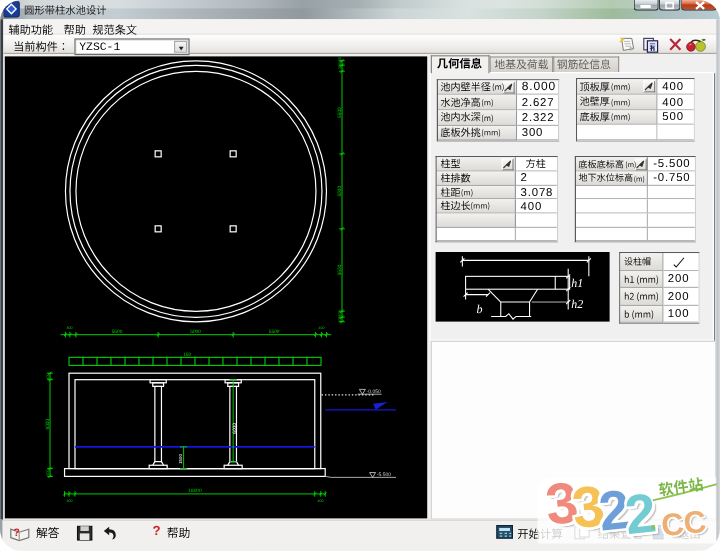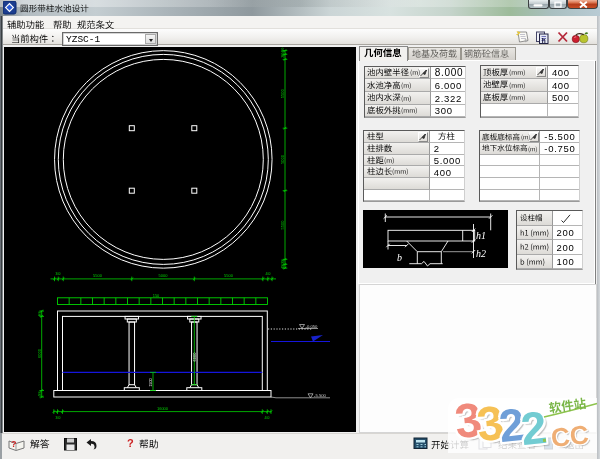--- a/index.html
+++ b/index.html
@@ -1,16 +1,16 @@
 <!DOCTYPE html>
 <html><head><meta charset="utf-8"><style>
 *{margin:0;padding:0;box-sizing:border-box}
 html,body{width:600px;height:459px;overflow:hidden;background:#fff;
  font-family:"Liberation Sans",sans-serif;}
-#win{position:absolute;left:0;top:0;width:600px;height:459px;overflow:hidden;background:#f0f0f0;}
+#win{position:absolute;left:0;top:0;width:600px;height:459px;overflow:hidden;background:#f0f0f0;border-radius:18px;}
 .ct{position:absolute;z-index:2}
 .abs{position:absolute}
 #titlebar{position:absolute;left:0;top:0;width:600px;height:16px;
  background:linear-gradient(90deg,#7e878b 0%,#b2bbc0 4%,#c4cdd1 16%,#aab4b9 28%,#8f999e 42%,#cbd5d6 55%,#d8e2e0 65%,#c5d4cb 75%,#9dbb9a 85%,#a9bfc0 92%,#b9cbd4 100%);}
 #titlebar:after{content:"";position:absolute;left:0;top:0;width:600px;height:7px;
  background:linear-gradient(90deg,rgba(255,255,255,.45),rgba(255,255,255,.2) 35%,rgba(110,120,120,.2) 50%,rgba(255,255,255,.25) 70%,rgba(255,255,255,.2));}
 .wbtn{position:absolute;top:0;height:9px;border:1px solid #3c4042;border-top:none;
  background:linear-gradient(180deg,#e8eef0 0%,#c3ccd0 45%,#98a4aa 50%,#b6c2c6 100%);}
 #bmin{left:528px;width:21px;border-radius:0 0 3px 3px;}
 #bmax{left:549px;width:18px;border-radius:0 0 3px 3px;}
@@ -128,21 +128,21 @@
       <path d="M1.5 8 L7.5 2 M4 5.5 L7.5 2 L6 6.5 Z" stroke="#333" stroke-width="0.9" fill="#333"></path>
     </svg>
     <div class="lbl" style="left:364.5px;top:79.2px;width:66.3px;height:12.7px"></div>
     <div class="val" style="left:430.8px;top:79.2px;width:33.9px;height:12.7px"></div>
     <svg class="ct" style="left:367.0px;top:80.6px;" width="34" height="10">
       <path transform="translate(0,7.39)" d="M0.46 -4.87L0.46 -4.31L2.73 -4.31C2.31 -2.6 1.39 -1.31 0.26 -0.61C0.4 -0.53 0.62 -0.31 0.71 -0.17C1.96 -1 2.99 -2.54 3.43 -4.75L3.05 -4.9L2.95 -4.87L0.46 -4.87ZM7.28 -5.67C6.77 -4.99 5.92 -4.13 5.23 -3.53C4.93 -4.14 4.69 -4.81 4.5 -5.49L4.5 -7.02L3.91 -7.02L3.91 -0.15C3.91 -0 3.85 0.06 3.69 0.06C3.52 0.07 2.98 0.08 2.36 0.05C2.45 0.22 2.56 0.5 2.59 0.66C3.38 0.66 3.85 0.65 4.12 0.55C4.39 0.44 4.5 0.26 4.5 -0.16L4.5 -3.98C5.18 -2.18 6.22 -0.71 7.72 0.01C7.82 -0.16 8.01 -0.39 8.16 -0.5C7.02 -0.98 6.13 -1.91 5.48 -3.08C6.2 -3.65 7.13 -4.56 7.79 -5.3L7.28 -5.67ZM9.19 -6.53C9.74 -6.3 10.41 -5.9 10.75 -5.61L11.07 -6.08C10.73 -6.36 10.04 -6.72 9.5 -6.95L9.19 -6.53ZM8.74 -4.22C9.28 -3.99 9.93 -3.6 10.26 -3.34L10.57 -3.8C10.24 -4.07 9.58 -4.43 9.05 -4.64L8.74 -4.22ZM9.03 0.16L9.52 0.53C9.99 -0.24 10.57 -1.32 10.99 -2.2L10.57 -2.55C10.1 -1.6 9.46 -0.49 9.03 0.16ZM11.74 -6.23L11.74 -3.95L10.71 -3.55L10.93 -3.04L11.74 -3.36L11.74 -0.55C11.74 0.34 12.03 0.57 13 0.57C13.23 0.57 15.04 0.57 15.28 0.57C16.19 0.57 16.38 0.19 16.48 -0.96C16.31 -0.99 16.09 -1.09 15.94 -1.18C15.88 -0.19 15.79 0.04 15.27 0.04C14.89 0.04 13.31 0.04 13.01 0.04C12.41 0.04 12.3 -0.07 12.3 -0.55L12.3 -3.58L13.6 -4.08L13.6 -1.19L14.15 -1.19L14.15 -4.3L15.55 -4.85C15.54 -3.48 15.52 -2.53 15.46 -2.29C15.4 -2.07 15.31 -2.03 15.15 -2.03C15.05 -2.03 14.73 -2.03 14.49 -2.04C14.56 -1.91 14.62 -1.67 14.63 -1.51C14.89 -1.5 15.25 -1.51 15.48 -1.56C15.73 -1.61 15.91 -1.77 15.98 -2.14C16.06 -2.5 16.09 -3.76 16.09 -5.29L16.11 -5.4L15.72 -5.56L15.61 -5.47L15.56 -5.44L14.15 -4.88L14.15 -7.03L13.6 -7.03L13.6 -4.67L12.3 -4.17L12.3 -6.23L11.74 -6.23ZM17.22 -6.43C17.66 -5.85 18.19 -5.05 18.43 -4.56L18.94 -4.83C18.7 -5.32 18.15 -6.1 17.71 -6.67L17.22 -6.43ZM17.23 -0.01L17.79 0.26C18.19 -0.53 18.66 -1.62 19.01 -2.55L18.52 -2.83C18.14 -1.84 17.61 -0.7 17.23 -0.01ZM20.75 -5.82L22.53 -5.82C22.35 -5.48 22.13 -5.12 21.9 -4.85L20.06 -4.85C20.3 -5.15 20.54 -5.48 20.75 -5.82ZM20.78 -7.05C20.37 -6.1 19.7 -5.15 18.98 -4.54C19.11 -4.46 19.33 -4.27 19.42 -4.17C19.55 -4.29 19.69 -4.43 19.82 -4.58L19.82 -4.34L21.51 -4.34L21.51 -3.42L19.09 -3.42L19.09 -2.91L21.51 -2.91L21.51 -1.95L19.57 -1.95L19.57 -1.44L21.51 -1.44L21.51 -0.04C21.51 0.08 21.47 0.11 21.33 0.12C21.19 0.13 20.73 0.13 20.22 0.11C20.3 0.27 20.39 0.5 20.41 0.65C21.07 0.65 21.48 0.64 21.73 0.55C21.97 0.47 22.05 0.3 22.05 -0.04L22.05 -1.44L23.6 -1.44L23.6 -1.08L24.14 -1.08L24.14 -2.91L24.84 -2.91L24.84 -3.42L24.14 -3.42L24.14 -4.85L22.51 -4.85C22.8 -5.23 23.09 -5.69 23.29 -6.1L22.92 -6.35L22.83 -6.32L21.04 -6.32C21.14 -6.5 21.23 -6.7 21.32 -6.89L20.78 -7.05ZM23.6 -1.95L22.05 -1.95L22.05 -2.91L23.6 -2.91L23.6 -1.95ZM23.6 -3.42L22.05 -3.42L22.05 -4.34L23.6 -4.34L23.6 -3.42ZM27.7 -4.81L31.1 -4.81L31.1 -3.94L27.7 -3.94L27.7 -4.81ZM27.16 -5.23L27.16 -3.51L31.67 -3.51L31.67 -5.23L27.16 -5.23ZM29.07 -7.05L29.07 -6.22L25.75 -6.22L25.75 -5.73L33.05 -5.73L33.05 -6.22L29.64 -6.22L29.64 -7.05L29.07 -7.05ZM26.13 -2.96L26.13 0.65L26.68 0.65L26.68 -2.48L32.15 -2.48L32.15 -0.05C32.15 0.07 32.12 0.11 31.97 0.11C31.83 0.13 31.35 0.13 30.76 0.11C30.85 0.26 30.93 0.49 30.95 0.64C31.67 0.64 32.12 0.64 32.39 0.55C32.64 0.45 32.72 0.29 32.72 -0.04L32.72 -2.96L26.13 -2.96ZM28.31 -1.48L30.5 -1.48L30.5 -0.56L28.31 -0.56L28.31 -1.48ZM27.8 -1.9L27.8 0.29L28.31 0.29L28.31 -0.14L31 -0.14L31 -1.9L27.8 -1.9Z" fill="#000"></path>
     </svg>
     <svg class="ct" style="left:401.1px;top:81.8px;" width="11" height="8">
       <path transform="translate(0,5.77)" d="M1.57 1.28L1.9 1.13C1.34 0.2 1.05 -0.91 1.05 -2.03C1.05 -3.15 1.34 -4.26 1.9 -5.19L1.57 -5.35C0.97 -4.36 0.61 -3.31 0.61 -2.03C0.61 -0.74 0.97 0.31 1.57 1.28ZM2.79 -0L3.32 -0L3.32 -2.59C3.66 -2.98 3.97 -3.16 4.25 -3.16C4.72 -3.16 4.94 -2.86 4.94 -2.18L4.94 -0L5.47 -0L5.47 -2.59C5.82 -2.98 6.11 -3.16 6.4 -3.16C6.87 -3.16 7.1 -2.86 7.1 -2.18L7.1 -0L7.62 -0L7.62 -2.25C7.62 -3.15 7.27 -3.63 6.55 -3.63C6.13 -3.63 5.75 -3.35 5.37 -2.94C5.23 -3.36 4.95 -3.63 4.4 -3.63C3.98 -3.63 3.6 -3.36 3.3 -3.01L3.28 -3.01L3.22 -3.54L2.79 -3.54L2.79 -0ZM8.79 1.28C9.4 0.31 9.76 -0.74 9.76 -2.03C9.76 -3.31 9.4 -4.36 8.79 -5.35L8.46 -5.19C9.03 -4.26 9.31 -3.15 9.31 -2.03C9.31 -0.91 9.03 0.2 8.46 1.13L8.79 1.28Z" fill="#000"></path>
     </svg>
-    <div class="abs" style="left:434.8px;top:79.9px;font-size:9.5px;letter-spacing:0.7px">6.000</div>
+    <div class="abs" style="left:434.8px;top:79.9px;font-size:9.5px;letter-spacing:0.7px">2.627</div>
     <div class="lbl" style="left:364.5px;top:91.9px;width:66.3px;height:12.7px"></div>
     <div class="val" style="left:430.8px;top:91.9px;width:33.9px;height:12.7px"></div>
     <svg class="ct" style="left:367.0px;top:93.3px;" width="34" height="10">
       <path transform="translate(0,7.39)" d="M0.79 -6.53C1.34 -6.3 2.01 -5.9 2.35 -5.61L2.67 -6.08C2.33 -6.36 1.64 -6.72 1.1 -6.95L0.79 -6.53ZM0.34 -4.22C0.88 -3.99 1.53 -3.6 1.86 -3.34L2.17 -3.8C1.84 -4.07 1.18 -4.43 0.65 -4.64L0.34 -4.22ZM0.63 0.16L1.12 0.53C1.59 -0.24 2.17 -1.32 2.59 -2.2L2.17 -2.55C1.7 -1.6 1.06 -0.49 0.63 0.16ZM3.34 -6.23L3.34 -3.95L2.31 -3.55L2.53 -3.04L3.34 -3.36L3.34 -0.55C3.34 0.34 3.63 0.57 4.6 0.57C4.83 0.57 6.64 0.57 6.88 0.57C7.79 0.57 7.98 0.19 8.08 -0.96C7.91 -0.99 7.69 -1.09 7.54 -1.18C7.48 -0.19 7.39 0.04 6.87 0.04C6.49 0.04 4.91 0.04 4.61 0.04C4.01 0.04 3.9 -0.07 3.9 -0.55L3.9 -3.58L5.2 -4.08L5.2 -1.19L5.75 -1.19L5.75 -4.3L7.15 -4.85C7.14 -3.48 7.12 -2.53 7.06 -2.29C7 -2.07 6.91 -2.03 6.75 -2.03C6.65 -2.03 6.33 -2.03 6.09 -2.04C6.16 -1.91 6.22 -1.67 6.23 -1.51C6.49 -1.5 6.85 -1.51 7.08 -1.56C7.33 -1.61 7.51 -1.77 7.58 -2.14C7.66 -2.5 7.69 -3.76 7.69 -5.29L7.71 -5.4L7.32 -5.56L7.21 -5.47L7.16 -5.44L5.75 -4.88L5.75 -7.03L5.2 -7.03L5.2 -4.67L3.9 -4.17L3.9 -6.23L3.34 -6.23ZM9.25 -5.6L9.25 0.67L9.8 0.67L9.8 -5.05L12.31 -5.05C12.27 -3.92 11.97 -2.51 10.06 -1.48C10.2 -1.38 10.38 -1.18 10.47 -1.06C11.63 -1.75 12.25 -2.56 12.57 -3.38C13.36 -2.65 14.26 -1.74 14.7 -1.15L15.16 -1.52C14.63 -2.15 13.59 -3.17 12.73 -3.91C12.83 -4.3 12.87 -4.69 12.89 -5.05L15.41 -5.05L15.41 -0.12C15.41 0.02 15.37 0.08 15.2 0.08C15.04 0.09 14.47 0.09 13.85 0.07C13.93 0.23 14.02 0.49 14.05 0.65C14.8 0.65 15.32 0.65 15.6 0.55C15.88 0.45 15.97 0.27 15.97 -0.12L15.97 -5.6L12.89 -5.6L12.89 -7.05L12.32 -7.05L12.32 -5.6L9.25 -5.6ZM17.26 -4.87L17.26 -4.31L19.53 -4.31C19.11 -2.6 18.19 -1.31 17.06 -0.61C17.2 -0.53 17.42 -0.31 17.51 -0.17C18.76 -1 19.79 -2.54 20.23 -4.75L19.85 -4.9L19.75 -4.87L17.26 -4.87ZM24.08 -5.67C23.57 -4.99 22.72 -4.13 22.03 -3.53C21.73 -4.14 21.49 -4.81 21.3 -5.49L21.3 -7.02L20.71 -7.02L20.71 -0.15C20.71 -0 20.65 0.06 20.49 0.06C20.32 0.07 19.78 0.08 19.16 0.05C19.25 0.22 19.36 0.5 19.39 0.66C20.18 0.66 20.65 0.65 20.92 0.55C21.19 0.44 21.3 0.26 21.3 -0.16L21.3 -3.98C21.98 -2.18 23.02 -0.71 24.52 0.01C24.62 -0.16 24.81 -0.39 24.96 -0.5C23.82 -0.98 22.93 -1.91 22.28 -3.08C23 -3.65 23.93 -4.56 24.59 -5.3L24.08 -5.67ZM25.94 -6.53C26.48 -6.28 27.11 -5.86 27.42 -5.55L27.76 -6.01C27.44 -6.31 26.8 -6.7 26.27 -6.94L25.94 -6.53ZM25.54 -4.22C26.09 -4.03 26.75 -3.7 27.07 -3.43L27.38 -3.93C27.04 -4.18 26.38 -4.49 25.84 -4.67L25.54 -4.22ZM25.77 0.21L26.26 0.55C26.69 -0.21 27.22 -1.25 27.61 -2.12L27.17 -2.45C26.75 -1.52 26.17 -0.43 25.77 0.21ZM30.16 -3.75L30.16 -2.78L27.83 -2.78L27.83 -2.27L29.79 -2.27C29.24 -1.37 28.33 -0.55 27.43 -0.15C27.55 -0.04 27.7 0.15 27.8 0.29C28.68 -0.17 29.57 -1.02 30.16 -1.97L30.16 0.65L30.7 0.65L30.7 -2.07C31.24 -1.13 32.08 -0.24 32.89 0.22C32.98 0.07 33.16 -0.13 33.29 -0.24C32.47 -0.62 31.62 -1.45 31.1 -2.27L33.17 -2.27L33.17 -2.78L30.7 -2.78L30.7 -3.75L30.16 -3.75ZM27.97 -6.67L27.97 -5.14L28.48 -5.14L28.48 -6.18L29.58 -6.18C29.5 -4.91 29.22 -4.3 27.85 -3.97C27.95 -3.86 28.09 -3.66 28.14 -3.54C29.67 -3.96 30.01 -4.7 30.11 -6.18L30.97 -6.18L30.97 -4.52C30.97 -3.98 31.11 -3.85 31.69 -3.85C31.8 -3.85 32.46 -3.85 32.58 -3.85C33.02 -3.85 33.16 -4.03 33.22 -4.78C33.07 -4.82 32.86 -4.89 32.75 -4.97C32.74 -4.4 32.7 -4.32 32.52 -4.32C32.38 -4.32 31.85 -4.32 31.76 -4.32C31.52 -4.32 31.49 -4.34 31.49 -4.53L31.49 -6.18L32.58 -6.18L32.58 -5.27L33.1 -5.27L33.1 -6.67L27.97 -6.67Z" fill="#000"></path>
     </svg>
     <svg class="ct" style="left:401.1px;top:94.5px;" width="11" height="8">
       <path transform="translate(0,5.77)" d="M1.57 1.28L1.9 1.13C1.34 0.2 1.05 -0.91 1.05 -2.03C1.05 -3.15 1.34 -4.26 1.9 -5.19L1.57 -5.35C0.97 -4.36 0.61 -3.31 0.61 -2.03C0.61 -0.74 0.97 0.31 1.57 1.28ZM2.79 -0L3.32 -0L3.32 -2.59C3.66 -2.98 3.97 -3.16 4.25 -3.16C4.72 -3.16 4.94 -2.86 4.94 -2.18L4.94 -0L5.47 -0L5.47 -2.59C5.82 -2.98 6.11 -3.16 6.4 -3.16C6.87 -3.16 7.1 -2.86 7.1 -2.18L7.1 -0L7.62 -0L7.62 -2.25C7.62 -3.15 7.27 -3.63 6.55 -3.63C6.13 -3.63 5.75 -3.35 5.37 -2.94C5.23 -3.36 4.95 -3.63 4.4 -3.63C3.98 -3.63 3.6 -3.36 3.3 -3.01L3.28 -3.01L3.22 -3.54L2.79 -3.54L2.79 -0ZM8.79 1.28C9.4 0.31 9.76 -0.74 9.76 -2.03C9.76 -3.31 9.4 -4.36 8.79 -5.35L8.46 -5.19C9.03 -4.26 9.31 -3.15 9.31 -2.03C9.31 -0.91 9.03 0.2 8.46 1.13L8.79 1.28Z" fill="#000"></path>
     </svg>
     <div class="abs" style="left:434.8px;top:92.6px;font-size:9.5px;letter-spacing:0.7px">2.322</div>
     <div class="lbl" style="left:364.5px;top:104.6px;width:66.3px;height:12.7px"></div>
@@ -208,21 +208,21 @@
     </svg>
     <div class="abs" style="left:433.8px;top:143.1px;font-size:9.5px;letter-spacing:0.7px">2</div>
     <div class="lbl" style="left:364.0px;top:154.6px;width:65.8px;height:11.7px"></div>
     <div class="val" style="left:429.8px;top:154.6px;width:33.8px;height:11.7px"></div>
     <svg class="ct" style="left:366.5px;top:155.5px;" width="17" height="10">
       <path transform="translate(0,7.39)" d="M4.65 -6.72C5.22 -6.34 5.88 -5.76 6.17 -5.35L6.59 -5.75C6.28 -6.15 5.61 -6.7 5.05 -7.06L4.65 -6.72ZM3.92 -2.86L3.92 -2.32L5.56 -2.32L5.56 -0.16L3.25 -0.16L3.25 0.38L8.11 0.38L8.11 -0.16L6.14 -0.16L6.14 -2.32L7.85 -2.32L7.85 -2.86L6.14 -2.86L6.14 -4.8L7.96 -4.8L7.96 -5.33L3.79 -5.33L3.79 -4.8L5.56 -4.8L5.56 -2.86L3.92 -2.86ZM1.84 -7.05L1.84 -5.23L0.44 -5.23L0.44 -4.69L1.76 -4.69C1.46 -3.49 0.86 -2.15 0.25 -1.44C0.35 -1.31 0.5 -1.08 0.56 -0.93C1.03 -1.52 1.49 -2.51 1.84 -3.53L1.84 0.65L2.38 0.65L2.38 -3.25C2.71 -2.84 3.11 -2.29 3.27 -2.02L3.63 -2.48C3.44 -2.71 2.65 -3.6 2.38 -3.9L2.38 -4.69L3.59 -4.69L3.59 -5.23L2.38 -5.23L2.38 -7.05L1.84 -7.05ZM9.67 -6.18L11.41 -6.18L11.41 -4.63L9.67 -4.63L9.67 -6.18ZM12.56 -6.7L12.56 0.65L13.11 0.65L13.11 0.25L16.47 0.25L16.47 -0.29L13.11 -0.29L13.11 -1.76L15.99 -1.76L15.99 -4.7L13.11 -4.7L13.11 -6.17L16.36 -6.17L16.36 -6.7L12.56 -6.7ZM13.11 -4.18L15.45 -4.18L15.45 -2.29L13.11 -2.29L13.11 -4.18ZM8.71 -0.32L8.82 0.23C9.74 -0 11.03 -0.31 12.25 -0.61L12.2 -1.12L10.84 -0.8L10.84 -2.38L12.11 -2.38L12.11 -2.88L10.84 -2.88L10.84 -4.13L11.93 -4.13L11.93 -6.69L9.16 -6.69L9.16 -4.13L10.32 -4.13L10.32 -0.68L9.66 -0.53L9.66 -3.31L9.18 -3.31L9.18 -0.42L8.71 -0.32Z" fill="#000"></path>
     </svg>
     <svg class="ct" style="left:383.8px;top:156.7px;" width="11" height="8">
       <path transform="translate(0,5.77)" d="M1.57 1.28L1.9 1.13C1.34 0.2 1.05 -0.91 1.05 -2.03C1.05 -3.15 1.34 -4.26 1.9 -5.19L1.57 -5.35C0.97 -4.36 0.61 -3.31 0.61 -2.03C0.61 -0.74 0.97 0.31 1.57 1.28ZM2.79 -0L3.32 -0L3.32 -2.59C3.66 -2.98 3.97 -3.16 4.25 -3.16C4.72 -3.16 4.94 -2.86 4.94 -2.18L4.94 -0L5.47 -0L5.47 -2.59C5.82 -2.98 6.11 -3.16 6.4 -3.16C6.87 -3.16 7.1 -2.86 7.1 -2.18L7.1 -0L7.62 -0L7.62 -2.25C7.62 -3.15 7.27 -3.63 6.55 -3.63C6.13 -3.63 5.75 -3.35 5.37 -2.94C5.23 -3.36 4.95 -3.63 4.4 -3.63C3.98 -3.63 3.6 -3.36 3.3 -3.01L3.28 -3.01L3.22 -3.54L2.79 -3.54L2.79 -0ZM8.79 1.28C9.4 0.31 9.76 -0.74 9.76 -2.03C9.76 -3.31 9.4 -4.36 8.79 -5.35L8.46 -5.19C9.03 -4.26 9.31 -3.15 9.31 -2.03C9.31 -0.91 9.03 0.2 8.46 1.13L8.79 1.28Z" fill="#000"></path>
     </svg>
-    <div class="abs" style="left:433.8px;top:154.8px;font-size:9.5px;letter-spacing:0.7px">5.000</div>
+    <div class="abs" style="left:433.8px;top:154.8px;font-size:9.5px;letter-spacing:0.7px">3.078</div>
     <div class="lbl" style="left:364.0px;top:166.3px;width:65.8px;height:11.7px"></div>
     <div class="val" style="left:429.8px;top:166.3px;width:33.8px;height:11.7px"></div>
     <svg class="ct" style="left:366.5px;top:167.2px;" width="26" height="10">
       <path transform="translate(0,7.39)" d="M4.65 -6.72C5.22 -6.34 5.88 -5.76 6.17 -5.35L6.59 -5.75C6.28 -6.15 5.61 -6.7 5.05 -7.06L4.65 -6.72ZM3.92 -2.86L3.92 -2.32L5.56 -2.32L5.56 -0.16L3.25 -0.16L3.25 0.38L8.11 0.38L8.11 -0.16L6.14 -0.16L6.14 -2.32L7.85 -2.32L7.85 -2.86L6.14 -2.86L6.14 -4.8L7.96 -4.8L7.96 -5.33L3.79 -5.33L3.79 -4.8L5.56 -4.8L5.56 -2.86L3.92 -2.86ZM1.84 -7.05L1.84 -5.23L0.44 -5.23L0.44 -4.69L1.76 -4.69C1.46 -3.49 0.86 -2.15 0.25 -1.44C0.35 -1.31 0.5 -1.08 0.56 -0.93C1.03 -1.52 1.49 -2.51 1.84 -3.53L1.84 0.65L2.38 0.65L2.38 -3.25C2.71 -2.84 3.11 -2.29 3.27 -2.02L3.63 -2.48C3.44 -2.71 2.65 -3.6 2.38 -3.9L2.38 -4.69L3.59 -4.69L3.59 -5.23L2.38 -5.23L2.38 -7.05L1.84 -7.05ZM9.11 -6.59C9.58 -6.16 10.15 -5.54 10.42 -5.15L10.87 -5.51C10.58 -5.89 10.01 -6.48 9.53 -6.9L9.11 -6.59ZM13.08 -6.91C13.07 -6.43 13.06 -5.96 13.04 -5.52L11.27 -5.52L11.27 -4.97L13 -4.97C12.85 -3.32 12.43 -1.95 11.04 -1.13C11.18 -1.04 11.36 -0.86 11.44 -0.72C12.94 -1.65 13.41 -3.15 13.57 -4.97L15.52 -4.97C15.41 -2.54 15.29 -1.6 15.07 -1.37C14.99 -1.28 14.89 -1.26 14.73 -1.26C14.55 -1.26 14.07 -1.26 13.57 -1.31C13.67 -1.15 13.75 -0.91 13.76 -0.74C14.22 -0.71 14.7 -0.7 14.95 -0.72C15.23 -0.74 15.41 -0.81 15.57 -1.01C15.86 -1.34 15.98 -2.36 16.11 -5.23C16.11 -5.32 16.11 -5.52 16.11 -5.52L13.62 -5.52C13.64 -5.96 13.66 -6.43 13.67 -6.91L13.08 -6.91ZM10.46 -4.18L8.76 -4.18L8.76 -3.63L9.89 -3.63L9.89 -0.94C9.52 -0.81 9.08 -0.4 8.63 0.13L9.05 0.66C9.47 0.06 9.88 -0.46 10.15 -0.46C10.33 -0.46 10.63 -0.16 10.96 0.08C11.57 0.47 12.28 0.56 13.37 0.56C14.21 0.56 15.79 0.51 16.39 0.47C16.4 0.29 16.49 -0.01 16.57 -0.16C15.73 -0.08 14.46 -0 13.39 -0C12.41 -0 11.68 -0.07 11.12 -0.43C10.82 -0.62 10.63 -0.8 10.46 -0.9L10.46 -4.18ZM23.29 -6.85C22.55 -5.96 21.31 -5.14 20.12 -4.64C20.27 -4.54 20.49 -4.31 20.59 -4.18C21.74 -4.75 23.02 -5.64 23.85 -6.62L23.29 -6.85ZM17.28 -3.74L17.28 -3.17L18.92 -3.17L18.92 -0.4C18.92 -0.07 18.73 0.05 18.59 0.11C18.68 0.23 18.79 0.48 18.82 0.61C19.02 0.5 19.32 0.4 21.62 -0.23C21.6 -0.35 21.57 -0.6 21.57 -0.76L19.51 -0.23L19.51 -3.17L20.87 -3.17C21.55 -1.42 22.77 -0.17 24.51 0.41C24.6 0.25 24.77 0.02 24.91 -0.11C23.28 -0.58 22.08 -1.69 21.45 -3.17L24.72 -3.17L24.72 -3.74L19.51 -3.74L19.51 -7L18.92 -7L18.92 -3.74L17.28 -3.74Z" fill="#000"></path>
     </svg>
     <svg class="ct" style="left:392.2px;top:168.4px;" width="17" height="8">
       <path transform="translate(0,5.77)" d="M1.57 1.28L1.9 1.13C1.34 0.2 1.05 -0.91 1.05 -2.03C1.05 -3.15 1.34 -4.26 1.9 -5.19L1.57 -5.35C0.97 -4.36 0.61 -3.31 0.61 -2.03C0.61 -0.74 0.97 0.31 1.57 1.28ZM2.79 -0L3.32 -0L3.32 -2.59C3.66 -2.98 3.97 -3.16 4.25 -3.16C4.72 -3.16 4.94 -2.86 4.94 -2.18L4.94 -0L5.47 -0L5.47 -2.59C5.82 -2.98 6.11 -3.16 6.4 -3.16C6.87 -3.16 7.1 -2.86 7.1 -2.18L7.1 -0L7.62 -0L7.62 -2.25C7.62 -3.15 7.27 -3.63 6.55 -3.63C6.13 -3.63 5.75 -3.35 5.37 -2.94C5.23 -3.36 4.95 -3.63 4.4 -3.63C3.98 -3.63 3.6 -3.36 3.3 -3.01L3.28 -3.01L3.22 -3.54L2.79 -3.54L2.79 -0ZM8.81 -0L9.35 -0L9.35 -2.59C9.68 -2.98 10 -3.16 10.28 -3.16C10.75 -3.16 10.97 -2.86 10.97 -2.18L10.97 -0L11.5 -0L11.5 -2.59C11.85 -2.98 12.14 -3.16 12.43 -3.16C12.9 -3.16 13.12 -2.86 13.12 -2.18L13.12 -0L13.65 -0L13.65 -2.25C13.65 -3.15 13.3 -3.63 12.58 -3.63C12.15 -3.63 11.78 -3.35 11.4 -2.94C11.26 -3.36 10.98 -3.63 10.43 -3.63C10.01 -3.63 9.63 -3.36 9.32 -3.01L9.3 -3.01L9.25 -3.54L8.81 -3.54L8.81 -0ZM14.82 1.28C15.42 0.31 15.78 -0.74 15.78 -2.03C15.78 -3.31 15.42 -4.36 14.82 -5.35L14.49 -5.19C15.06 -4.26 15.34 -3.15 15.34 -2.03C15.34 -0.91 15.06 0.2 14.49 1.13L14.82 1.28Z" fill="#000"></path>
     </svg>
     <div class="abs" style="left:433.8px;top:166.5px;font-size:9.5px;letter-spacing:0.7px">400</div>
     <div class="lbl" style="left:364.0px;top:178.0px;width:65.8px;height:11.7px"></div>

